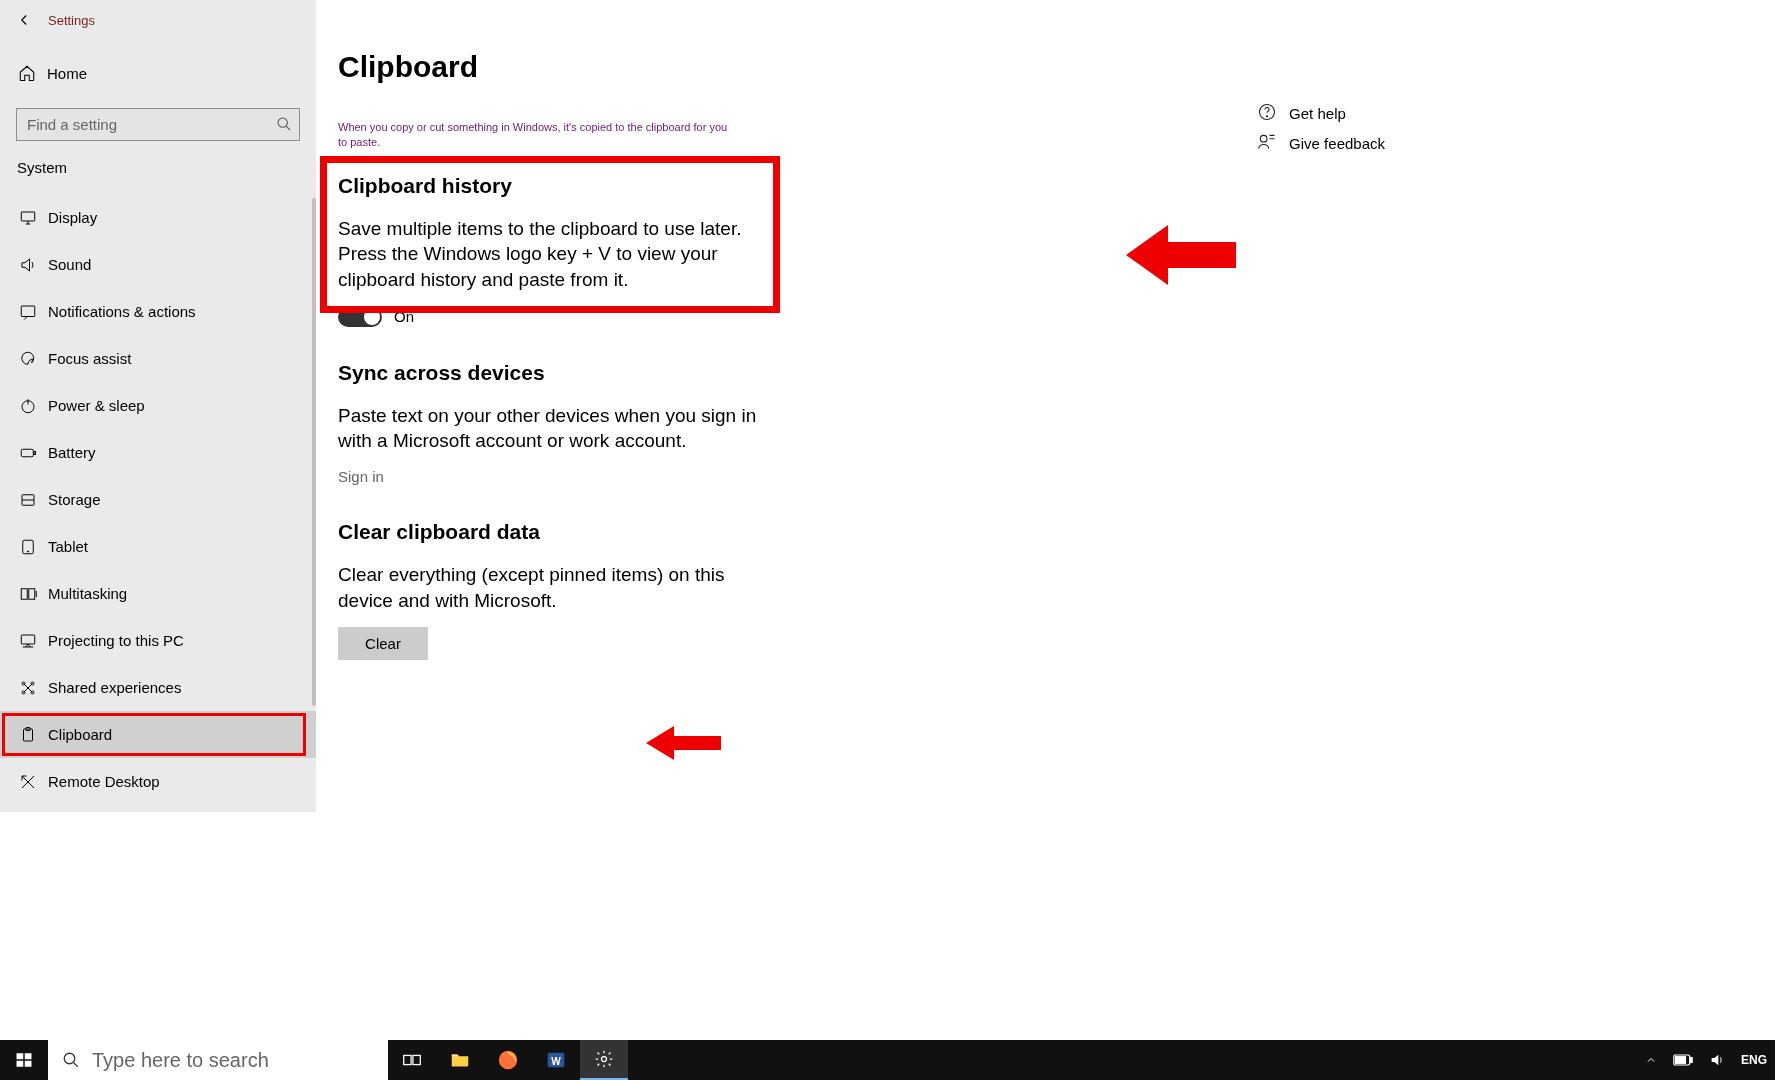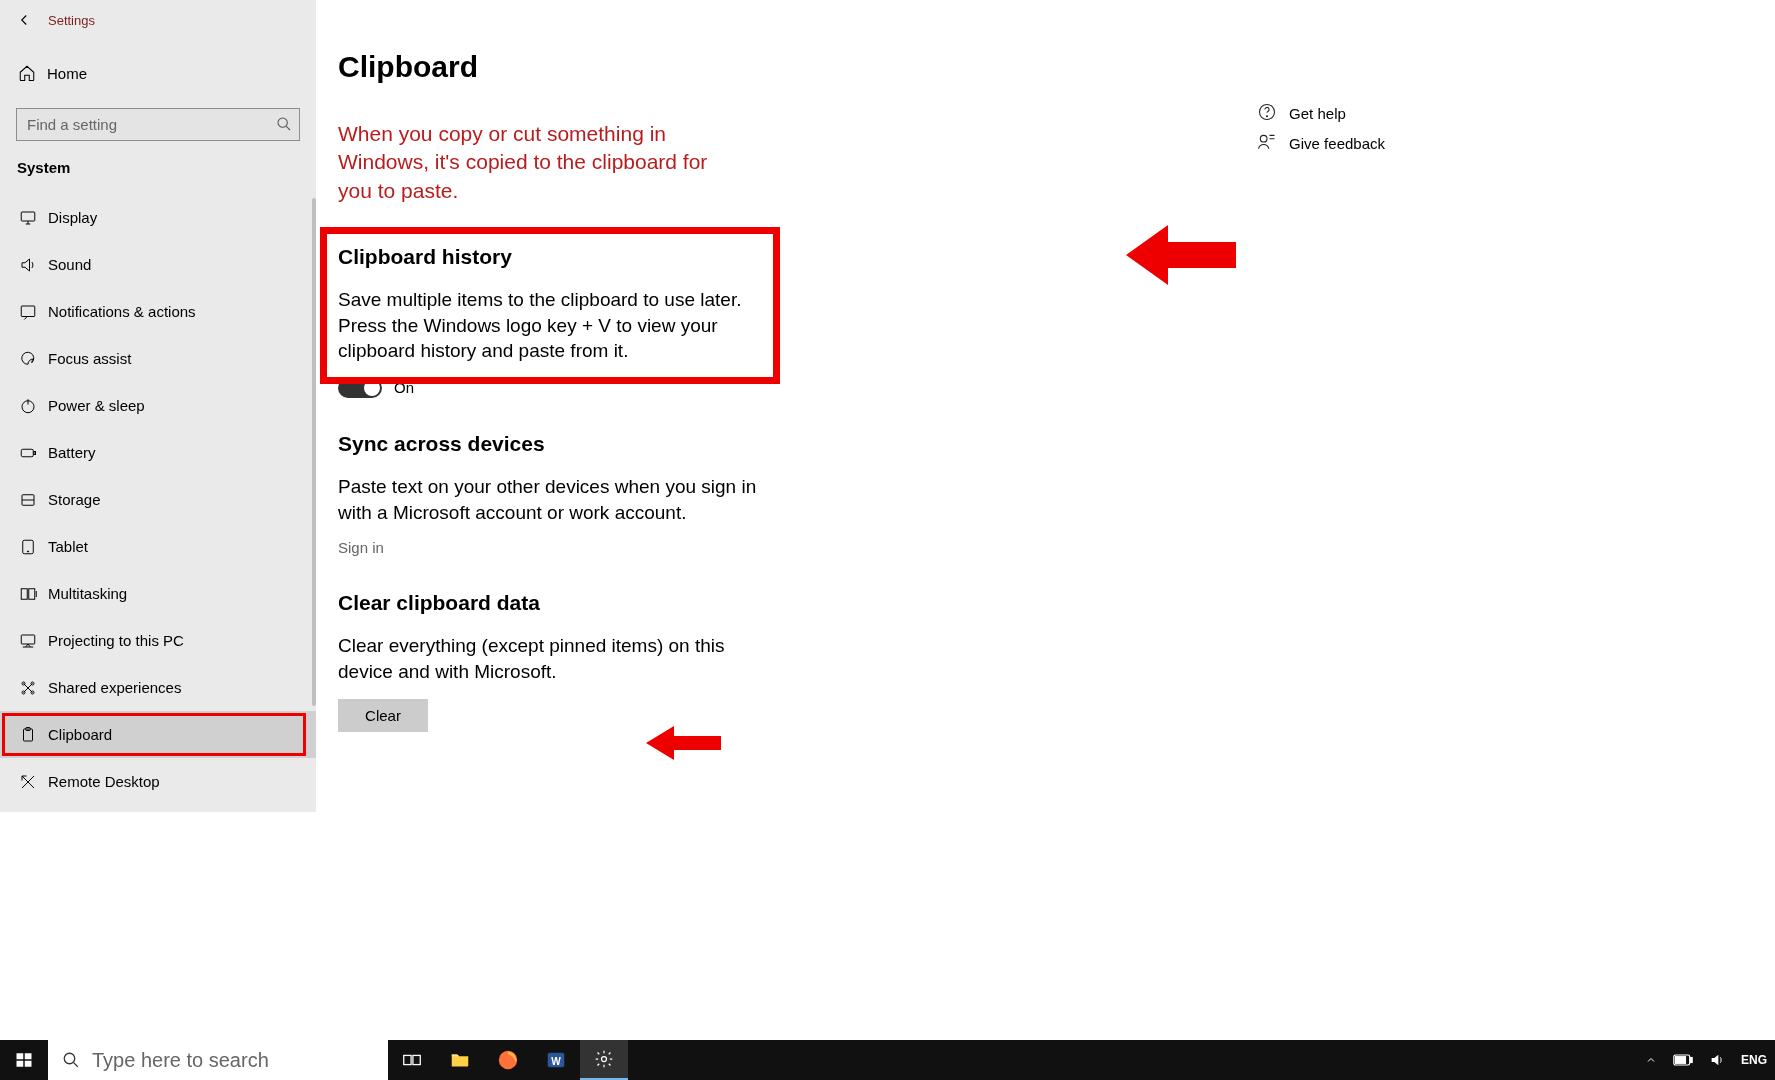--- a/index.html
+++ b/index.html
@@ -11,33 +11,33 @@
 .sidebar .back { width:48px; height:40px; display:flex; align-items:center; justify-content:center; cursor:pointer; }
 .sidebar .title { font-size:13px; color:#7f1d1d; }
 .sidebar .home { display:flex; align-items:center; height:42px; padding-left:18px; cursor:pointer; margin-top:12px; }
 .sidebar .home .icon { width:18px; height:18px; margin-right:11px; }
 .sidebar .home .label { font-size:15px; }
 .sidebar .searchwrap { margin:14px 16px 0 16px; }
 .sidebar .search { width:100%; height:33px; border:1px solid #8e8e8e; background:#e4e4e4; padding:0 30px 0 10px; font-size:15px; outline:none; }
 .sidebar .search::placeholder { color:#666; }
 .sidebar .searchwrap { position:relative; }
 .sidebar .searchicon { position:absolute; right:8px; top:8px; width:16px; height:16px; }
-.sidebar .category { font-weight:700; font-size:15px; padding:18px 0 18px 17px; }
+.sidebar .category { font-weight:400; font-size:15px; padding:18px 0 18px 17px; }
 .navlist { list-style:none; }
 .navitem { height:47px; display:flex; align-items:center; padding-left:18px; cursor:pointer; position:relative; }
 .navitem.selected { background:#d0d0d0; }
 .navitem .nicon { width:20px; height:20px; margin-right:10px; display:flex; align-items:center; justify-content:center; }
 .navitem .nlabel { font-size:15px; }
 .navitem.highlighted .redbox { position:absolute; left:2px; top:2px; right:10px; bottom:2px; border:3px solid #ee0000; pointer-events:none; }
 .scrollbar { position:absolute; right:0; top:198px; width:4px; height:508px; background:#bfbfbf; border-radius:2px; }
 
 
 .main { position:absolute; left:316px; top:0; right:0; bottom:40px; background:#fff; padding:50px 0 0 22px; }
 .main h1 { font-size:30px; font-weight:600; margin-bottom:36px; }
-.main .intro { font-size:21px; color:#b91c1c; max-width:400px; line-height:1.35; margin-bottom:40px; }
+.main .intro { font-size:11px; color:#701a75; max-width:400px; line-height:1.35; margin-bottom:24px; }
 .section h2 { font-size:21px; font-weight:600; margin-bottom:18px; }
 .section p { font-size:19px; max-width:420px; line-height:1.35; margin-bottom:14px; }
 .section { margin-bottom:34px; }
 .section.highlighted { position:relative; }
 .section.highlighted .redframe { position:absolute; left:-18px; top:-18px; width:460px; height:157px; border:7px solid #ee0000; pointer-events:none; }
 .toggle-row { display:flex; align-items:center; }
 .toggle { width:44px; height:20px; border-radius:10px; background:#333; display:flex; align-items:center; justify-content:flex-end; padding:2px; margin-right:12px; cursor:pointer; }
 .toggle .knob { width:16px; height:16px; border-radius:50%; background:#fff; }
 .toggle-label { font-size:15px; }
 .link { font-size:15px; color:#666; cursor:pointer; }

